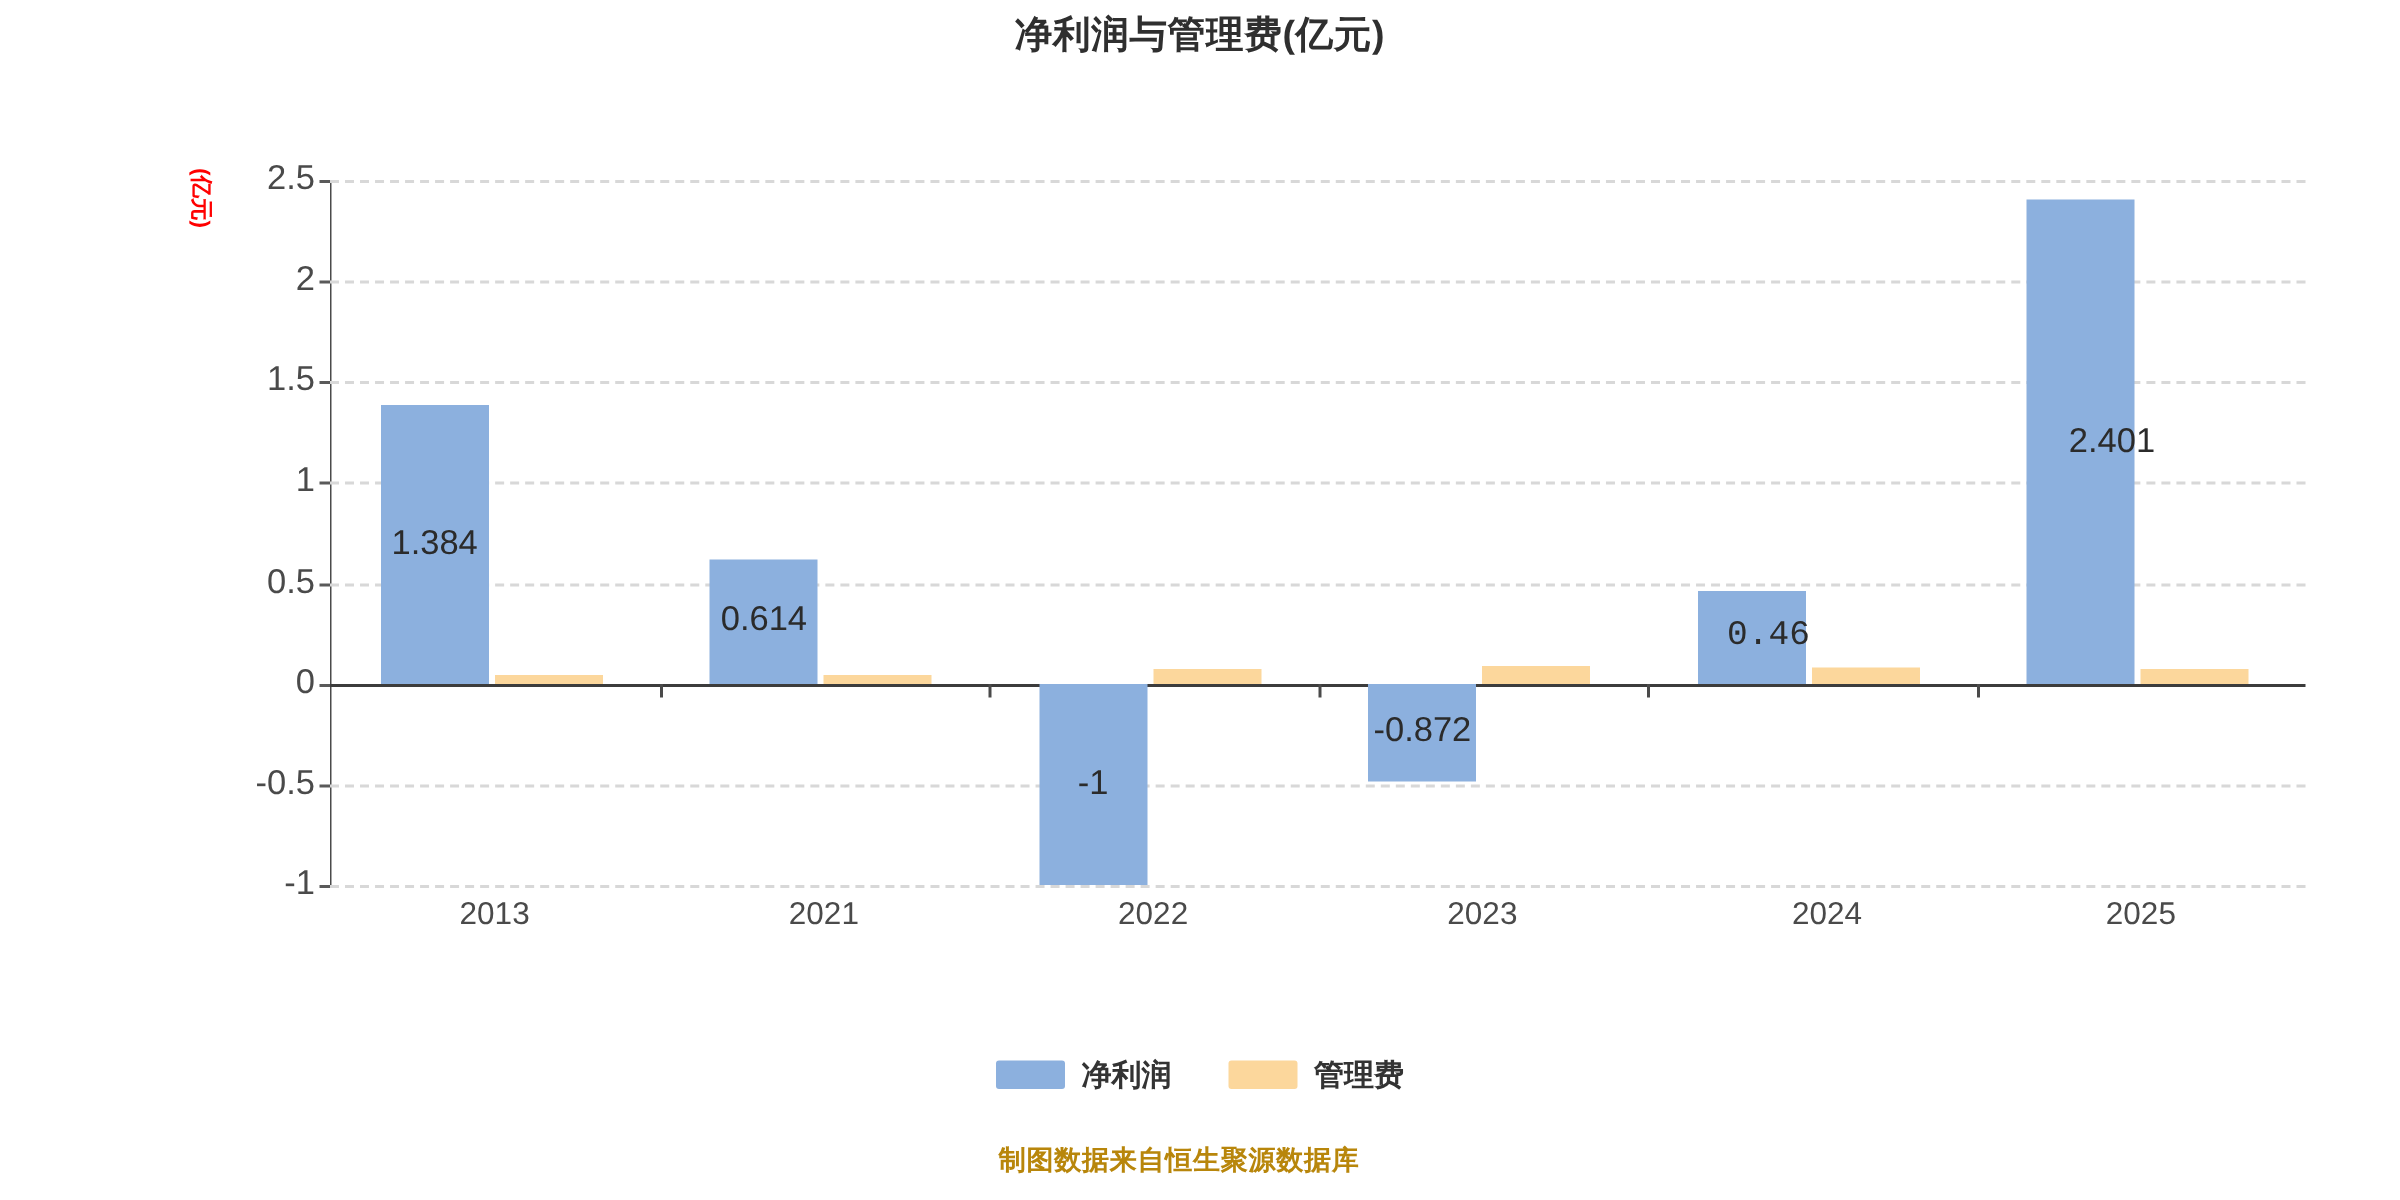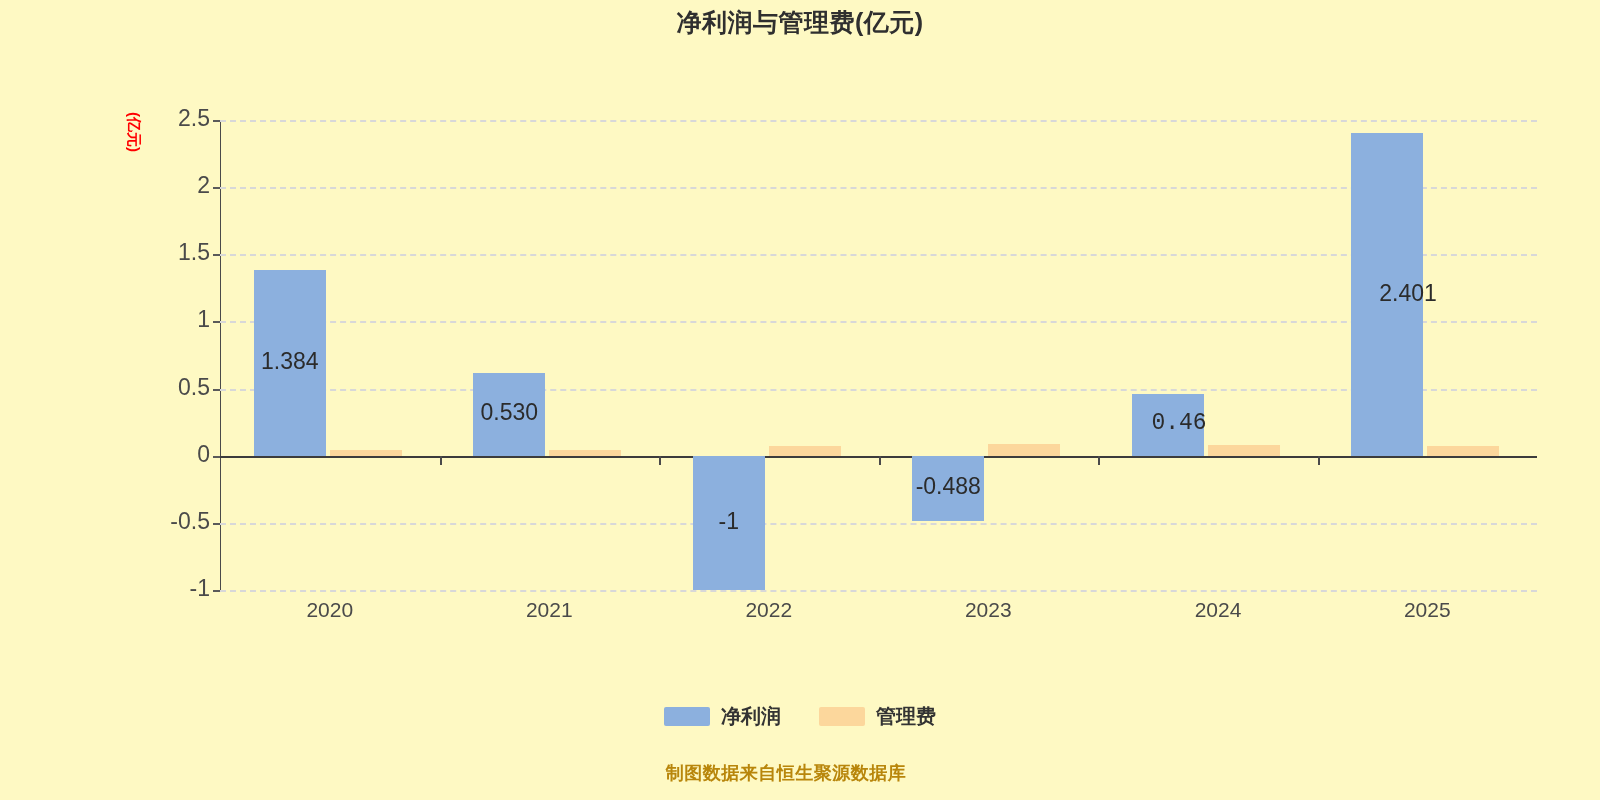--- a/index.html
+++ b/index.html
@@ -12,21 +12,21 @@
     height: 800px;
     position: relative;
     overflow: hidden;
     font-family: "Liberation Sans", "DejaVu Sans", sans-serif;
     color: #3b3b3b;
   }
 
   #chart-root {
     position: absolute;
     inset: 0;
-    background: #fef9c3;
+    background: #ffffff;
   }
 
   
   .chart-title {
     position: absolute;
     top: 6px;
     left: 0;
     width: 1600px;
     text-align: center;
     font-size: 25px;
@@ -197,29 +197,29 @@
       <div class="gridline" style="top: 134.286px;"></div>
       <div class="tick-mark" style="top: 134.286px;"></div>
       <div class="gridline" style="top: 67.1429px;"></div>
       <div class="tick-mark" style="top: 67.1429px;"></div>
       <div class="gridline" style="top: 0px;"></div>
       <div class="tick-mark" style="top: 0px;"></div>
       <div class="bar net" style="left: 33.75px; top: 149.863px; width: 72px; height: 185.851px;"></div>
       <div class="bar-label" style="left: 9.75px; width: 120px; top: 227.789px;">1.384</div>
       <div class="bar fee" style="left: 109.75px; top: 330.343px; width: 72px; height: 5.37143px;"></div>
       <div class="bar net" style="left: 253.25px; top: 253.263px; width: 72px; height: 82.4514px;"></div>
-      <div class="bar-label" style="left: 229.25px; width: 120px; top: 279.489px;">0.530</div>
+      <div class="bar-label" style="left: 229.25px; width: 120px; top: 279.489px;">0.614</div>
       <div class="bar fee" style="left: 329.25px; top: 330.343px; width: 72px; height: 5.37143px;"></div>
       <div class="x-tick" style="left: 219.5px; top: 335.714px;"></div>
       <div class="bar net" style="left: 472.75px; top: 335.714px; width: 72px; height: 134.286px;"></div>
       <div class="bar-label" style="left: 448.75px; width: 120px; top: 387.857px;">-1</div>
       <div class="bar fee" style="left: 548.75px; top: 325.643px; width: 72px; height: 10.0714px;"></div>
       <div class="x-tick" style="left: 439px; top: 335.714px;"></div>
       <div class="bar net" style="left: 692.25px; top: 335.714px; width: 72px; height: 65.5314px;"></div>
-      <div class="bar-label" style="left: 668.25px; width: 120px; top: 353.48px;">-0.488</div>
+      <div class="bar-label" style="left: 668.25px; width: 120px; top: 353.48px;">-0.872</div>
       <div class="bar fee" style="left: 768.25px; top: 323.629px; width: 72px; height: 12.0857px;"></div>
       <div class="x-tick" style="left: 658.5px; top: 335.714px;"></div>
       <div class="bar net" style="left: 911.75px; top: 273.943px; width: 72px; height: 61.7714px;"></div>
       <div class="bar-label" style="left: 899px; width: 120px; top: 289.829px; font-family: Liberation Mono, monospace;">0.46</div>
       <div class="bar fee" style="left: 987.75px; top: 324.971px; width: 72px; height: 10.7429px;"></div>
       <div class="x-tick" style="left: 878px; top: 335.714px;"></div>
       <div class="bar net" style="left: 1131.25px; top: 13.2943px; width: 72px; height: 322.42px;"></div>
       <div class="bar-label" style="left: 1128px; width: 120px; top: 159.504px;">2.401</div>
       <div class="bar fee" style="left: 1207.25px; top: 326.314px; width: 72px; height: 9.4px;"></div>
       <div class="x-tick" style="left: 1097.5px; top: 335.714px;"></div>
@@ -229,21 +229,21 @@
       <div class="y-tick-label" style="left: 150px; width: 60px; right: auto; top: 575px;">-1</div>
       <div class="y-tick-label" style="left: 150px; width: 60px; right: auto; top: 507.857px;">-0.5</div>
       <div class="y-tick-label" style="left: 150px; width: 60px; right: auto; top: 440.714px;">0</div>
       <div class="y-tick-label" style="left: 150px; width: 60px; right: auto; top: 373.571px;">0.5</div>
       <div class="y-tick-label" style="left: 150px; width: 60px; right: auto; top: 306.429px;">1</div>
       <div class="y-tick-label" style="left: 150px; width: 60px; right: auto; top: 239.286px;">1.5</div>
       <div class="y-tick-label" style="left: 150px; width: 60px; right: auto; top: 172.143px;">2</div>
       <div class="y-tick-label" style="left: 150px; width: 60px; right: auto; top: 105px;">2.5</div>
     </div>
   <div id="x-labels">
-      <div class="x-label" style="left: 269.75px;">2020</div>
+      <div class="x-label" style="left: 269.75px;">2013</div>
       <div class="x-label" style="left: 489.25px;">2021</div>
       <div class="x-label" style="left: 708.75px;">2022</div>
       <div class="x-label" style="left: 928.25px;">2023</div>
       <div class="x-label" style="left: 1158px;">2024</div>
       <div class="x-label" style="left: 1367.25px;">2025</div>
     </div>
 
   <div class="legend" id="legend">
       <div class="legend-item">
         <span class="legend-swatch" style="background: rgb(140, 176, 222);"></span>

